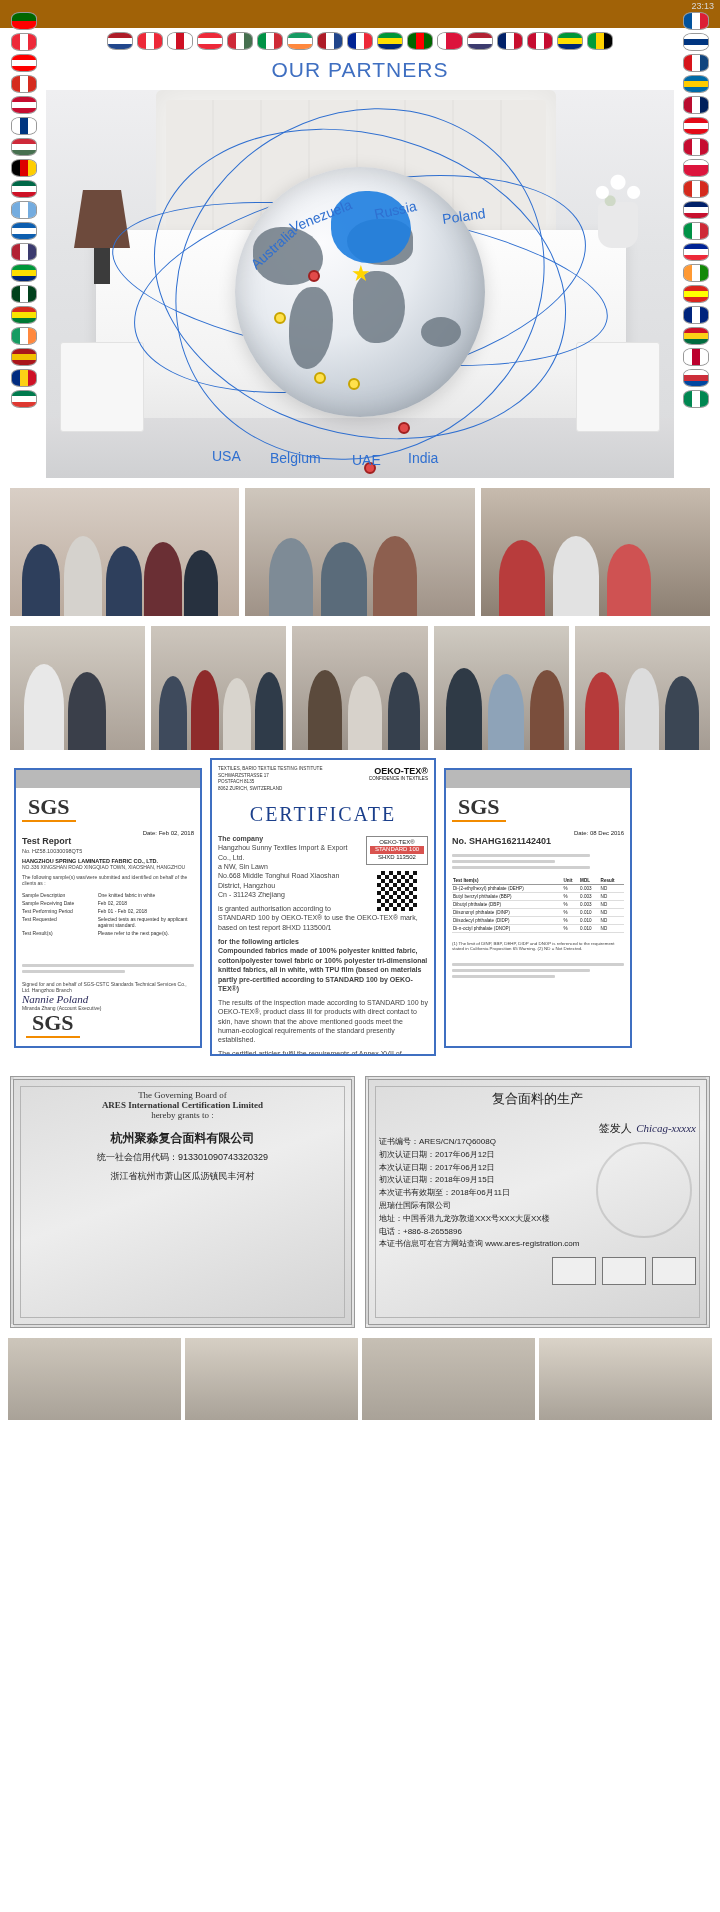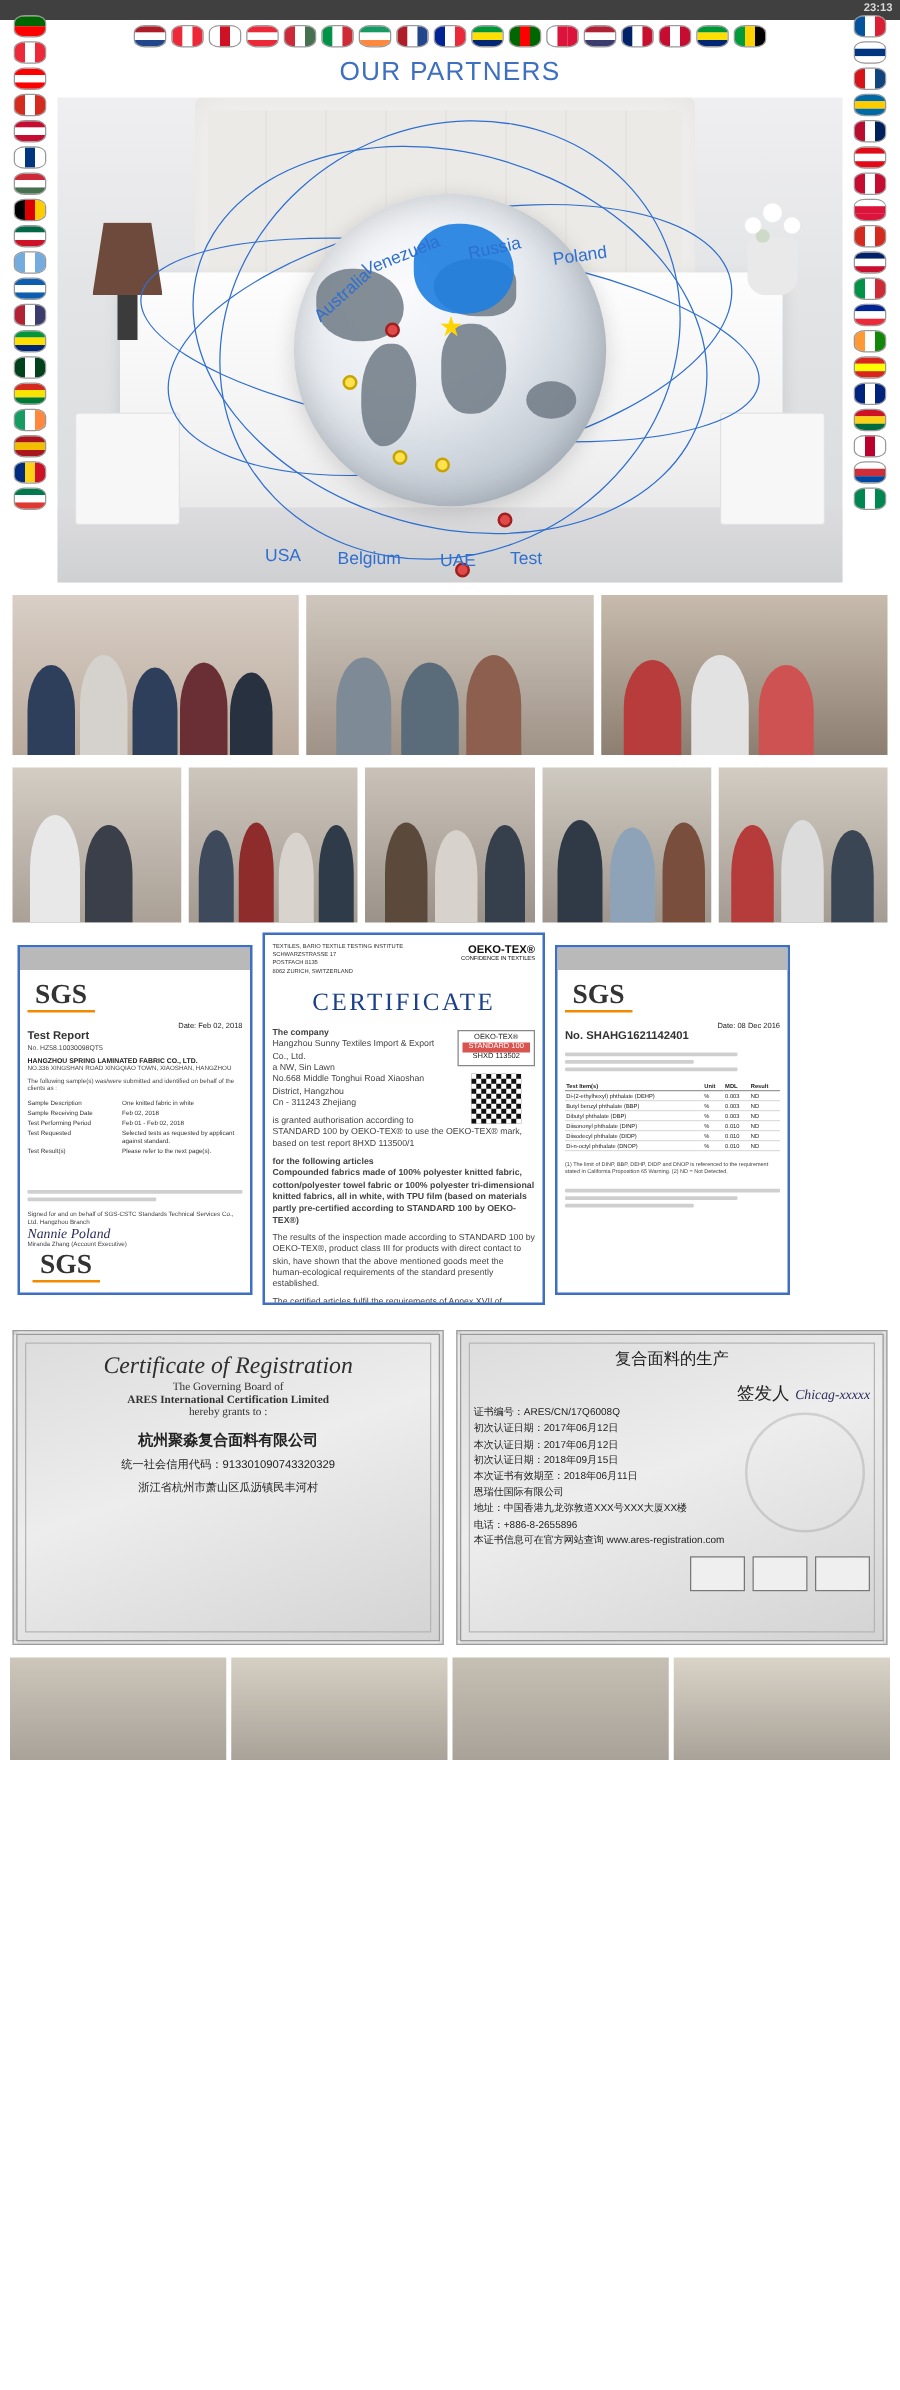--- a/index.html
+++ b/index.html
@@ -7,24 +7,23 @@
   body {
     width:720px;
     background:#ffffff;
     font-family:"Liberation Sans", sans-serif;
     color:#222;
   }
   .page { width:720px; position:relative; }
 
   
   .topbar {
-    height:16px;
-    background:#404040;
+    height:28px;
+    background:#a16207;
     width:720px;
-    font-weight:bold;
   }
   .topbar-right {
     position:absolute; right:6px; top:0;
     color:#d8d8d8; font-size:9px; line-height:12px;
   }
 
   
   .flag-rail {
     position:absolute;
     top:12px;
@@ -597,21 +596,21 @@
       <div class="marker red" style="left:318px;top:372px;"></div>
 
       <div class="country" style="left:200px;top:150px;transform:rotate(-42deg);">Australia</div>
       <div class="country" style="left:242px;top:118px;transform:rotate(-22deg);">Venezuela</div>
       <div class="country" style="left:328px;top:112px;transform:rotate(-12deg);">Russia</div>
       <div class="country" style="left:396px;top:118px;transform:rotate(-8deg);">Poland</div>
 
       <div class="country" style="left:166px;top:358px;">USA</div>
       <div class="country" style="left:224px;top:360px;">Belgium</div>
       <div class="country" style="left:306px;top:362px;">UAE</div>
-      <div class="country" style="left:362px;top:360px;">Test</div>
+      <div class="country" style="left:362px;top:360px;">India</div>
     </div>
   </div>
 
   <div class="photo-strip">
     <div class="photo" style="height:128px;background:linear-gradient(180deg,#d9cfc6,#b9a99c);">
       <div class="ppl" style="left:12px;width:38px;height:72px;background:#2e3f5c;"></div>
       <div class="ppl" style="left:54px;width:38px;height:80px;background:#d5d2cd;"></div>
       <div class="ppl" style="left:96px;width:36px;height:70px;background:#2e3f5c;"></div>
       <div class="ppl" style="left:134px;width:38px;height:74px;background:#6a2f34;"></div>
       <div class="ppl" style="left:174px;width:34px;height:66px;background:#27313f;"></div>
@@ -804,35 +803,34 @@
       <div style="font-size:4.4px;color:#444;margin-top:8px;">(1) The limit of DINP, BBP, DEHP, DIDP and DNOP is referenced to the requirement stated in California Proposition 65 Warning. (2) ND = Not Detected.</div>
       <div class="doc-line" style="margin-top:12px;"></div>
       <div class="doc-line md"></div>
       <div class="doc-line sh"></div>
     </div>
   </div>
 
   <div class="reg-row">
     <div class="reg">
       <div class="reg-inner-border"></div>
-      <div class="reg-title">Certificate of Registration</div>
       <div class="reg-sub">The Governing Board of</div>
       <div class="reg-sub" style="font-weight:bold;">ARES International Certification Limited</div>
       <div class="reg-sub">hereby grants to :</div>
       <div class="cn" style="margin-top:10px;font-weight:bold;">杭州聚淼复合面料有限公司</div>
       <div class="cn small">统一社会信用代码：913301090743320329</div>
       <div class="cn small" style="margin-top:6px;">浙江省杭州市萧山区瓜沥镇民丰河村</div>
     </div>
 
     <div class="reg">
       <div class="reg-inner-border"></div>
       <div class="stamp"></div>
       <div class="iso-title">复合面料的生产</div>
       <div style="text-align:right;margin-top:10px;">
-        <span style="font-size:14px;">签发人</span>
+        <span style="font-size:11px;">签发人</span>
         <span class="sign">Chicag-xxxxx</span>
       </div>
       <div class="kv" id="iso-fields">
           <div>证书编号：ARES/CN/17Q6008Q</div>
           <div>初次认证日期：2017年06月12日</div>
           <div>本次认证日期：2017年06月12日</div>
           <div>初次认证日期：2018年09月15日</div>
           <div>本次证书有效期至：2018年06月11日</div>
         </div>
       <div class="kv">恩瑞仕国际有限公司</div>

